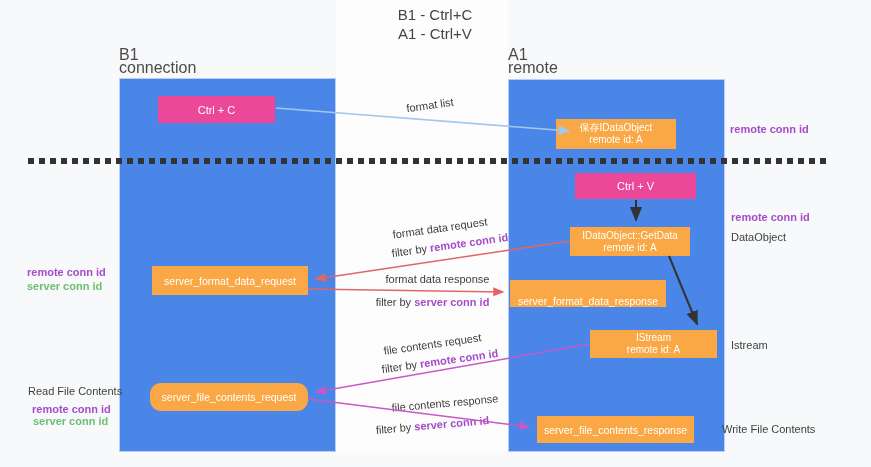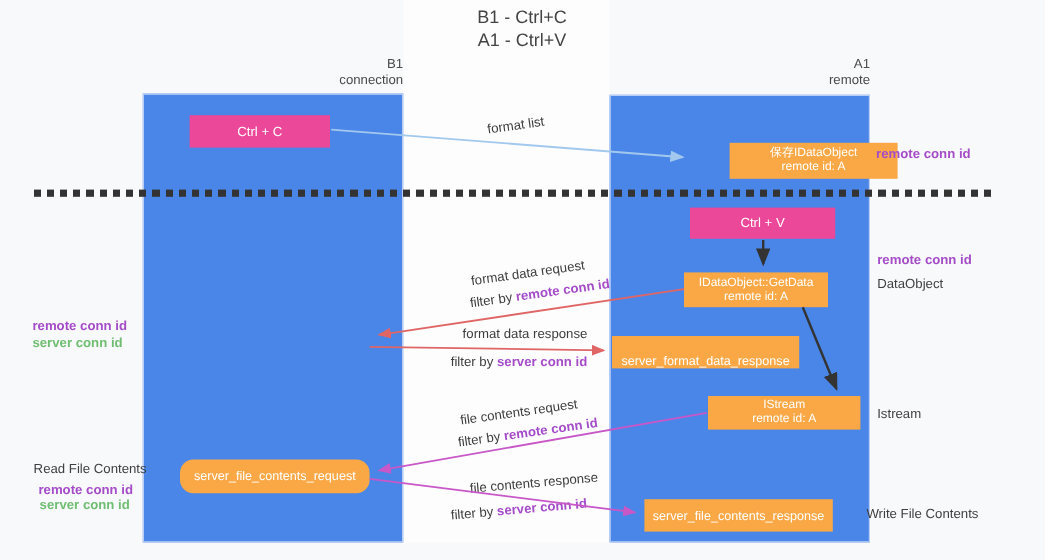--- a/index.html
+++ b/index.html
@@ -21,22 +21,22 @@
     position:absolute;
     background:#4a86e8;
     border:1px solid #b9cdf5;
     box-sizing:border-box;
   }
   .title{
     position:absolute;left:335px;top:5px;width:200px;
     text-align:center;color:#444;font-size:15px;line-height:19px;
   }
   .col-header{
-    position:absolute;width:217px;text-align:right;
-    color:#4a4a4a;font-size:11px;line-height:13px;
+    position:absolute;width:217px;text-align:left;
+    color:#4a4a4a;font-size:16px;line-height:13px;
   }
   .node{
     position:absolute;
     background:#f9a845;
     color:#fff;
     display:flex;flex-direction:column;align-items:center;justify-content:center;
     text-align:center;
     font-size:10px;line-height:12px;
     box-sizing:border-box;
     z-index:3;
@@ -89,34 +89,37 @@
 
   <div class="column" style="left:119px;top:78px;width:217px;height:374px;"></div>
   <div class="column" style="left:508px;top:79px;width:217px;height:373px;"></div>
 
   <div class="dashed-line"></div>
 
   <div class="node green" style="left:158px;top:96px;width:117px;height:27px;">
     <span>Ctrl + C</span>
   </div>
 
-  <div class="node" style="left:608px;top:119px;width:140px;height:30px;">
+  <div class="node" style="left:556px;top:119px;width:120px;height:30px;">
     <span>保存IDataObject</span>
     <span>remote id: A</span>
   </div>
 
   <div class="node green" style="left:575px;top:173px;width:121px;height:26px;">
     <span>Ctrl + V</span>
   </div>
 
   <div class="node" style="left:570px;top:227px;width:120px;height:29px;text-align:right;">
     <span>IDataObject::GetData</span>
     <span>remote id: A</span>
   </div>
 
+  <div class="node single" style="left:152px;top:266px;width:156px;height:29px;">
+    <span>server_format_data_request</span>
+  </div>
 
   <div class="node single" style="left:510px;top:280px;width:156px;height:27px;justify-content:flex-end;">
     <span>server_format_data_response</span>
   </div>
 
   <div class="node" style="left:590px;top:330px;width:127px;height:28px;">
     <span>IStream</span>
     <span>remote id: A</span>
   </div>
 

